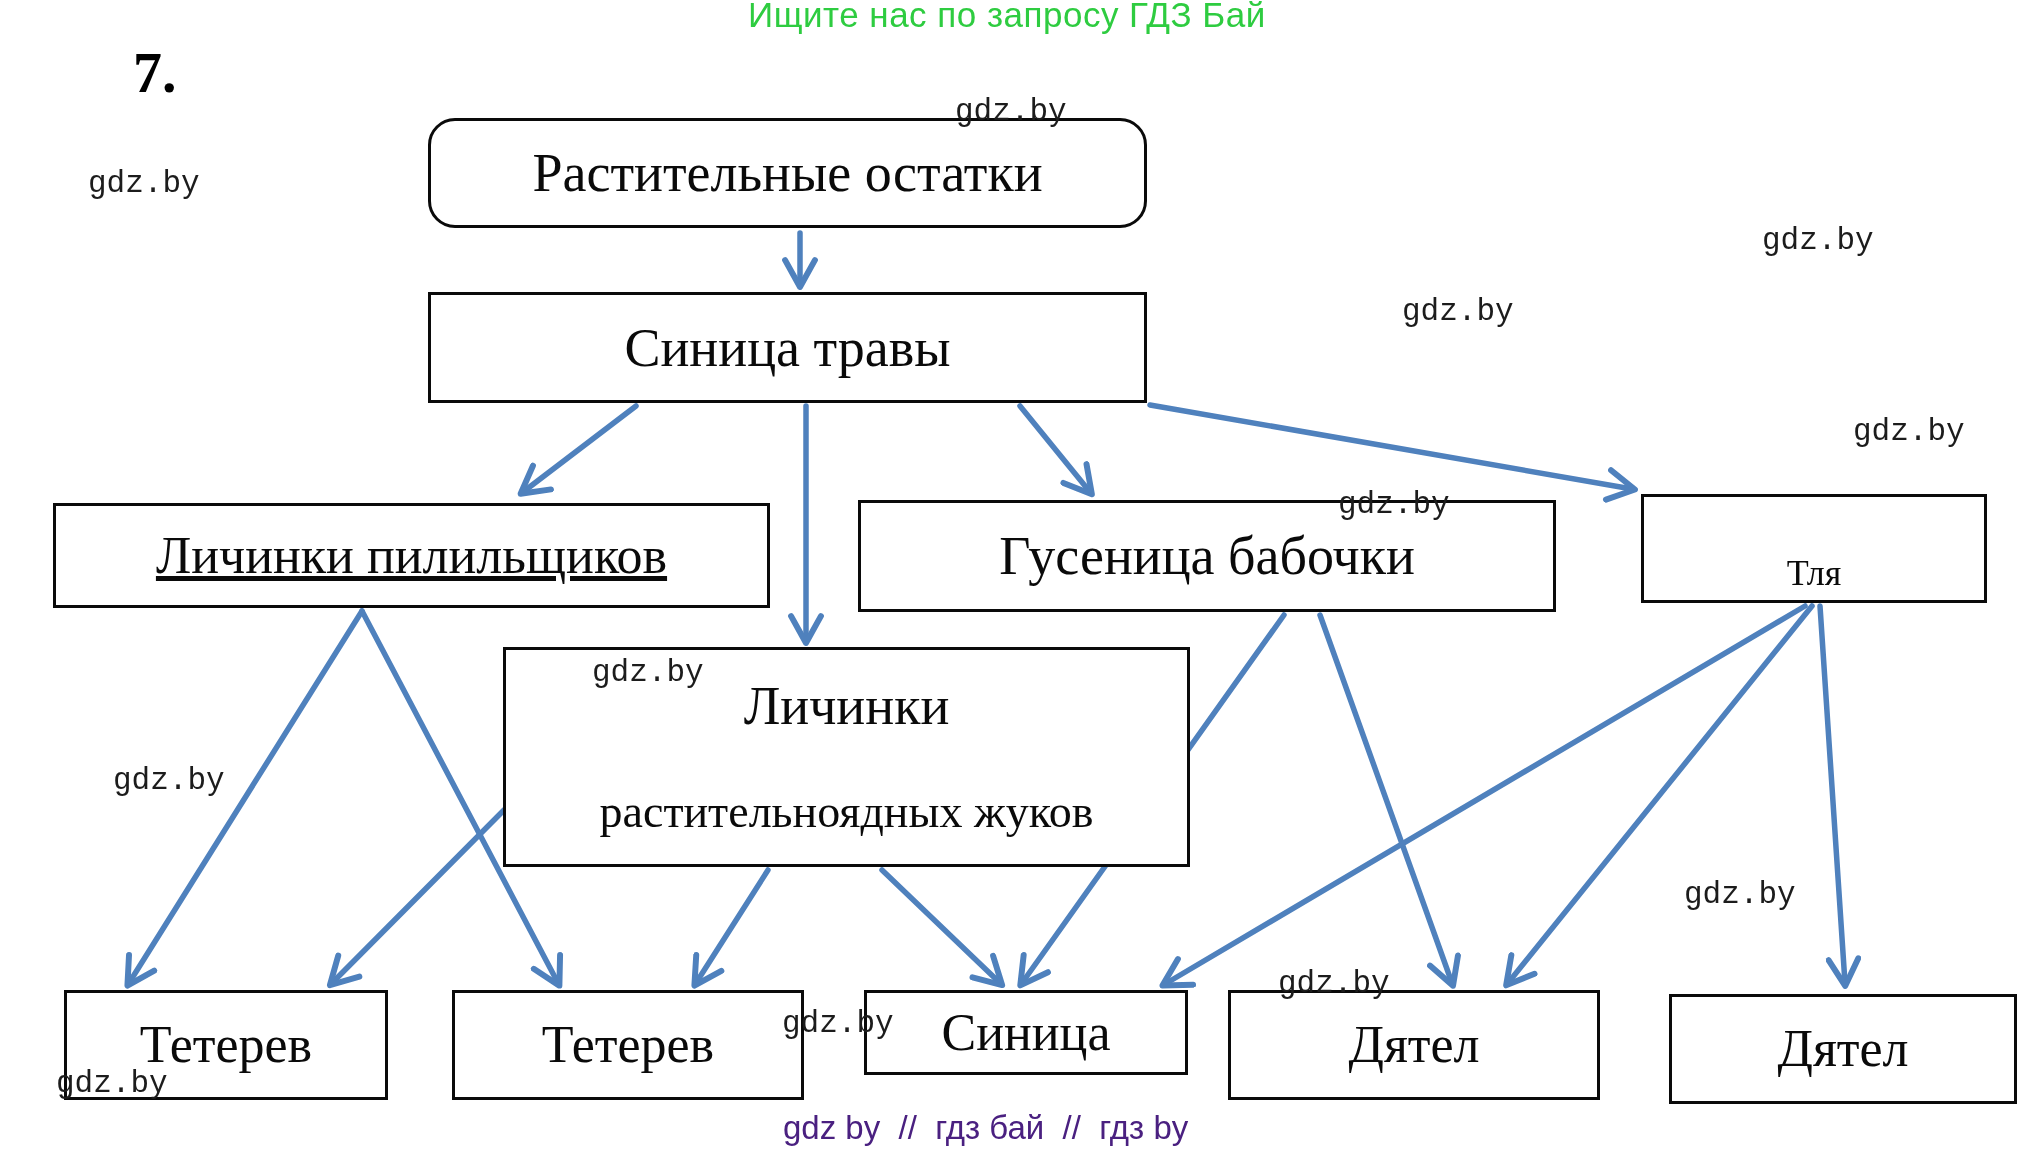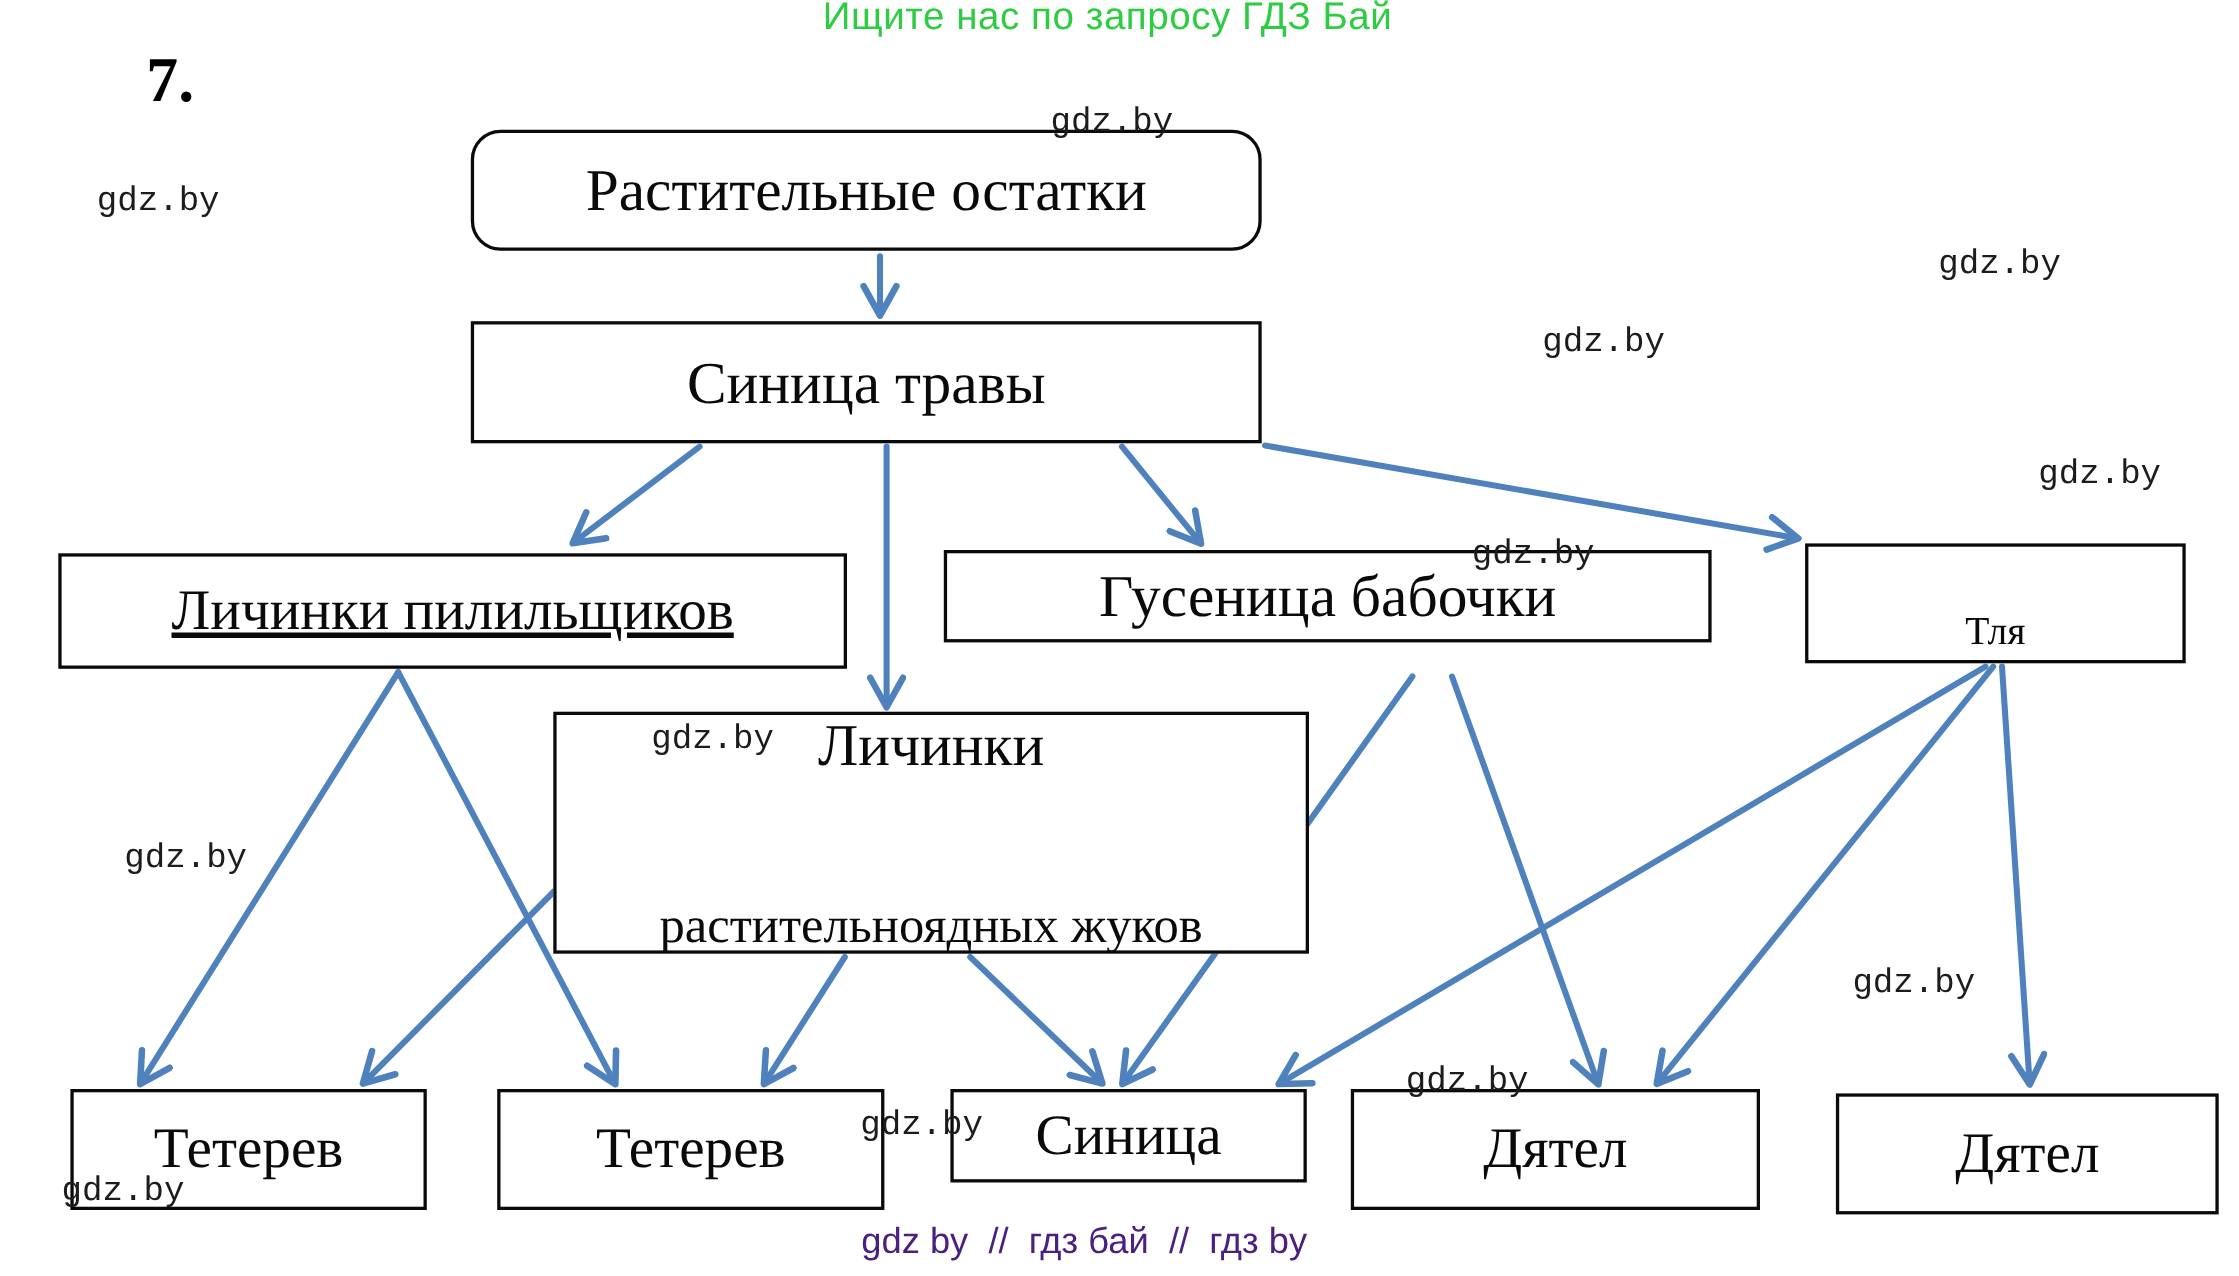--- a/index.html
+++ b/index.html
@@ -99,27 +99,27 @@
   <div id="node-layer">
       <div class="flow-box" style="left: 428px; top: 118px; width: 719px; height: 110px; border-radius: 27px;">
         <span class="box-line" style="font-size: 54px;">Растительные остатки</span>
       </div>
       <div class="flow-box" style="left: 428px; top: 292px; width: 719px; height: 111px;">
         <span class="box-line" style="font-size: 54px;">Синица травы</span>
       </div>
       <div class="flow-box" style="left: 53px; top: 503px; width: 717px; height: 105px;">
         <span class="box-line" style="font-size: 52px; text-decoration: underline;">Личинки пилильщиков</span>
       </div>
-      <div class="flow-box" style="left: 858px; top: 500px; width: 698px; height: 84px;">
+      <div class="flow-box" style="left: 858px; top: 500px; width: 698px; height: 112px;">
         <span class="box-line" style="font-size: 54px;">Гусеница бабочки</span>
       </div>
       <div class="flow-box" style="left: 1641px; top: 494px; width: 346px; height: 109px;">
         <span class="box-line" style="font-size: 36px; margin-top: 48px;">Тля</span>
       </div>
-      <div class="flow-box" style="left: 503px; top: 647px; width: 687px; height: 220px; row-gap: 56px; justify-content: space-between;">
+      <div class="flow-box" style="left: 503px; top: 647px; width: 687px; height: 220px; row-gap: 56px;">
         <span class="box-line" style="font-size: 54px;">Личинки</span>
         <span class="box-line" style="font-size: 46px;">растительноядных жуков</span>
       </div>
       <div class="flow-box" style="left: 64px; top: 990px; width: 324px; height: 110px;">
         <span class="box-line" style="font-size: 52px;">Тетерев</span>
       </div>
       <div class="flow-box" style="left: 452px; top: 990px; width: 352px; height: 110px;">
         <span class="box-line" style="font-size: 52px;">Тетерев</span>
       </div>
       <div class="flow-box" style="left: 864px; top: 990px; width: 324px; height: 85px;">

